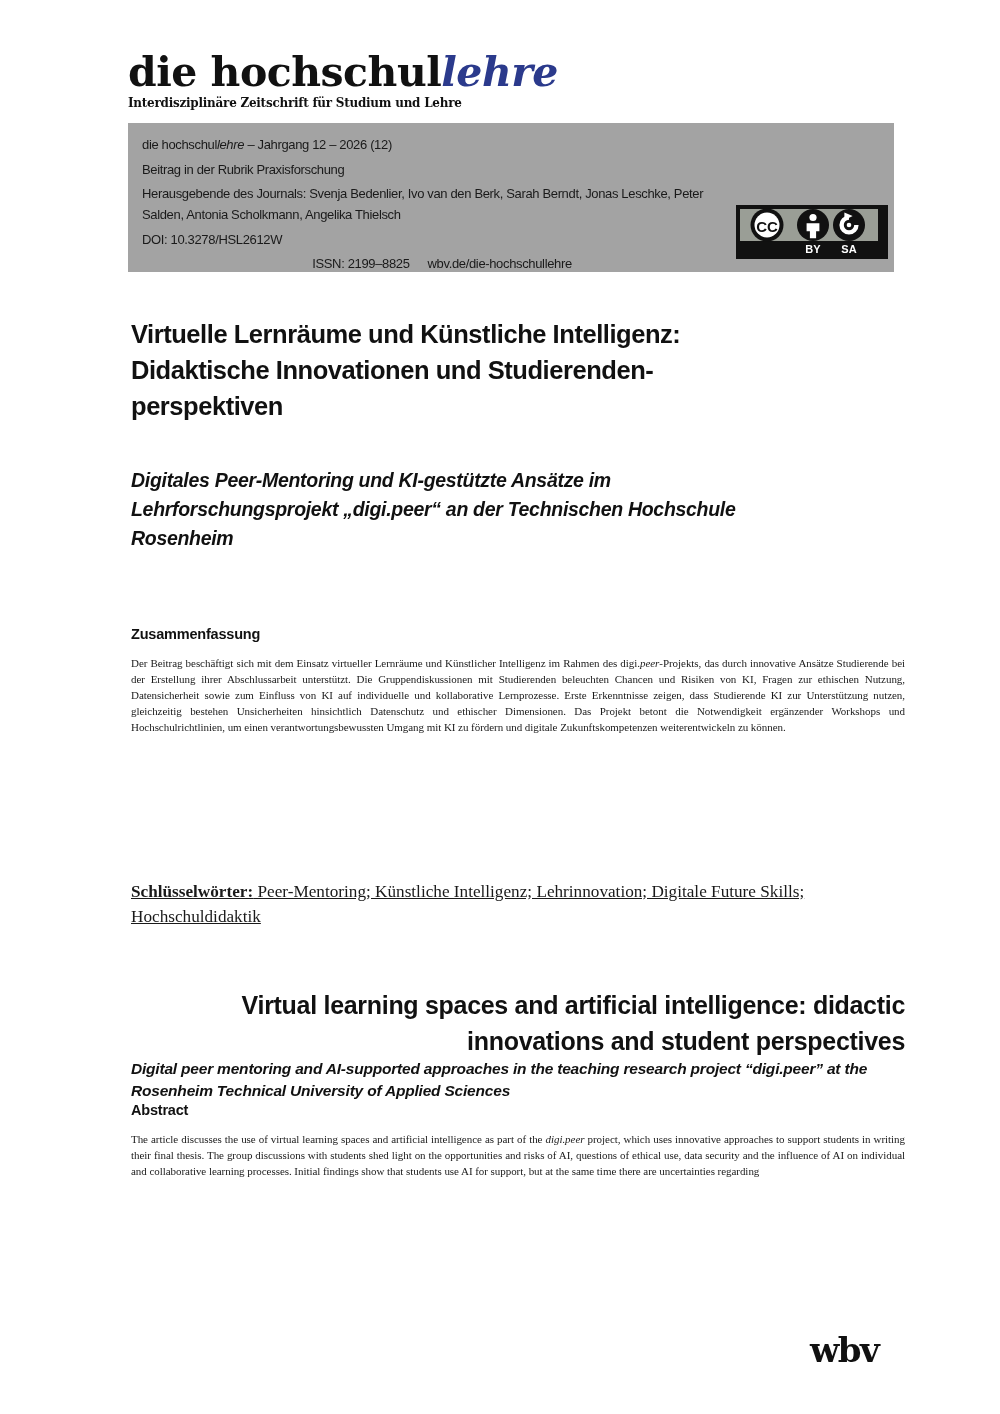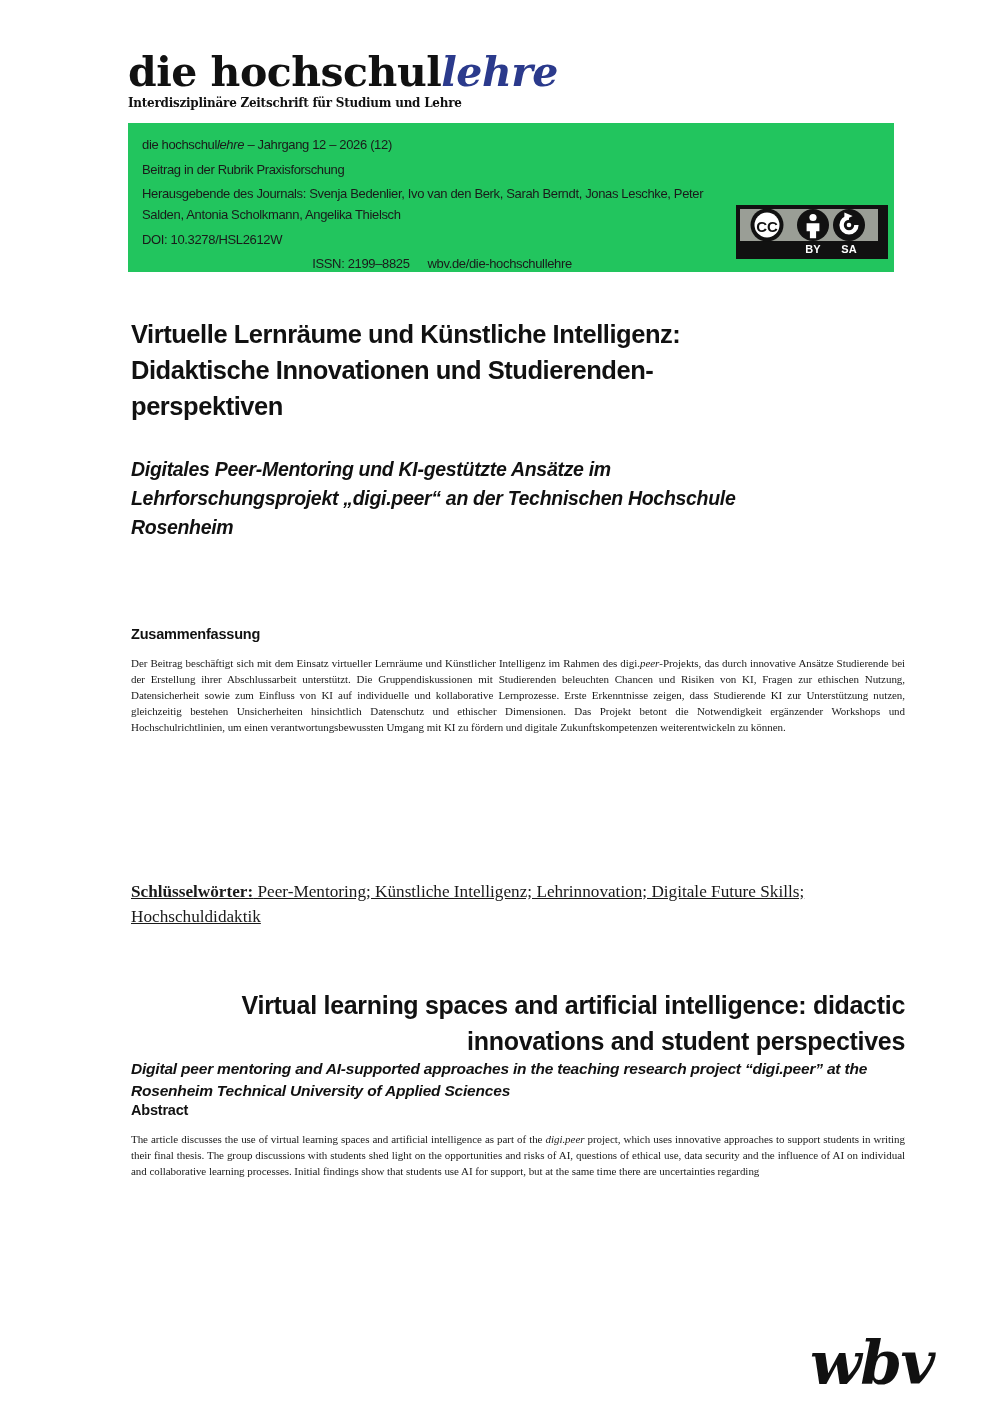--- a/index.html
+++ b/index.html
@@ -54,21 +54,21 @@
     white-space: nowrap;
   }
 
   
   .meta-panel {
     position: absolute;
     left: 128px;
     top: 123px;
     width: 766px;
     height: 149px;
-    background: #22c55e;
+    background: #a3a3a3;
     box-sizing: border-box;
   }
   .meta-lines {
     position: absolute;
     left: 14px;
     top: 11px;
     width: 600px;
     font-family: "Liberation Sans", sans-serif;
     font-size: 13px;
     line-height: 1.62;
@@ -113,21 +113,21 @@
     font-family: "Liberation Sans", sans-serif;
     font-weight: bold;
     font-size: 25.5px;
     line-height: 1.42;
     letter-spacing: -0.45px;
     color: #111111;
   }
   .subtitle-de {
     position: absolute;
     left: 131px;
-    top: 439px;
+    top: 450px;
     width: 640px;
     font-family: "Liberation Sans", sans-serif;
     font-weight: bold;
     font-style: italic;
     font-size: 19.5px;
     line-height: 1.48;
     letter-spacing: -0.3px;
     color: #111111;
   }
   .authors {
@@ -226,25 +226,24 @@
     width: 774px;
   }
 
   
   .publisher-logo {
     position: absolute;
     left: 810px;
     top: 1333px;
     font-family: "DejaVu Serif", "Liberation Serif", serif;
     font-weight: bold;
-    font-size: 60px;
+    font-size: 34px;
     letter-spacing: -1.5px;
     color: #111111;
     line-height: 1;
-    font-style: italic;
   }
 </style>
 </head>
 <body>
 
 <div class="page">
 
   <div class="masthead">
     <div class="logo-wordmark"><span>die hochschul</span><span class="logo-accent">lehre</span></div>
     <div class="logo-tagline">Interdisziplinäre Zeitschrift für Studium und Lehre</div>

